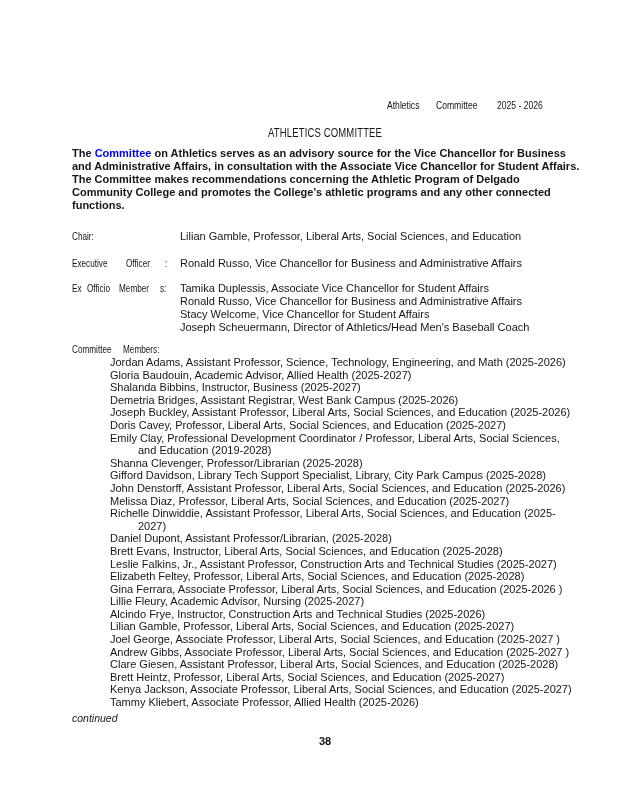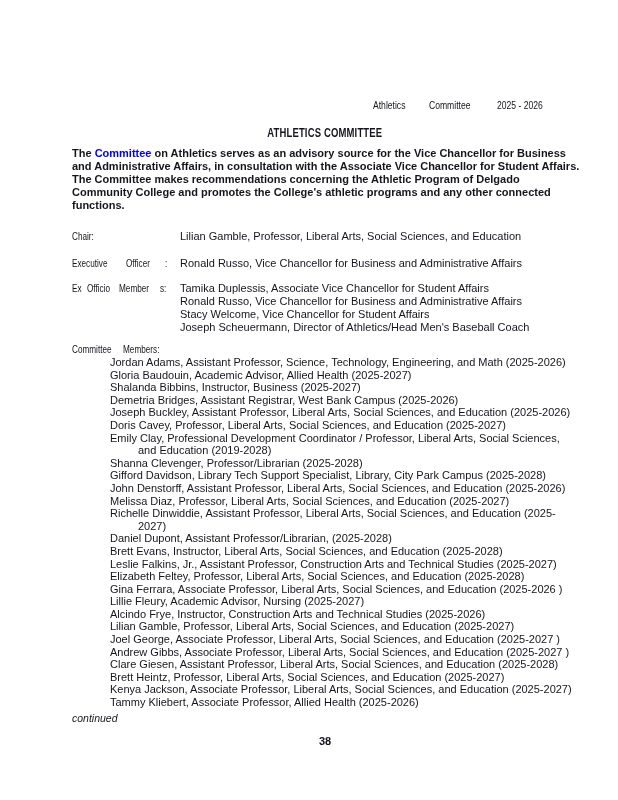--- a/index.html
+++ b/index.html
@@ -16,33 +16,32 @@
     padding: 0 40px 0 72px;
   }
   
   .cond { display:inline-block; transform: scaleX(0.78); transform-origin: 0 50%; white-space: nowrap; }
   .cond-c { display:inline-block; transform: scaleX(0.76); transform-origin: 50% 50%; white-space: nowrap; }
 
   .header-meta {
     margin-top: 99px;
     display: flex;
     justify-content: flex-end;
-    gap: 15px;
+    gap: 8px;
     padding-right: 22px;
     font-size: 11px;
     line-height: 12px;
   }
 
   .doc-title {
     margin-top: 15px;
     text-align: center;
     font-size: 12.5px;
     letter-spacing: 0.2px;
     line-height: 14px;
-    font-weight: bold;
   }
 
   .intro {
     margin: 7px 0 0 0;
     font-size: 11px;
     line-height: 13px;
     width: 508px;
     font-weight: bold;
   }
   .intro a { color:#0000ee; text-decoration: none; cursor: pointer; }

